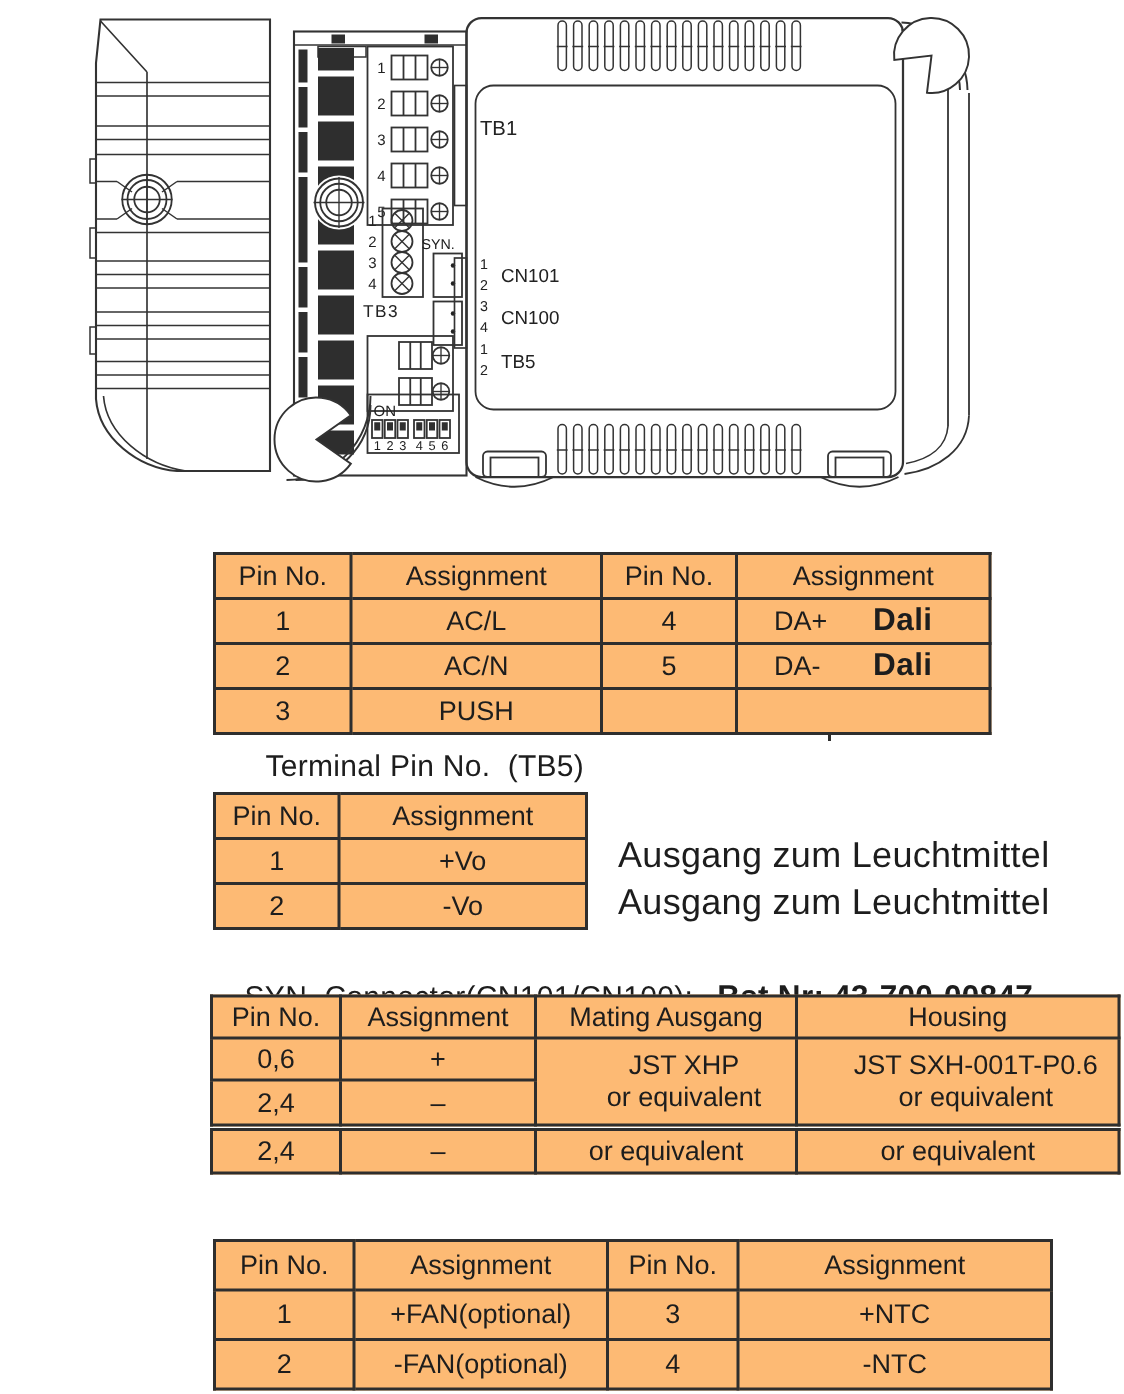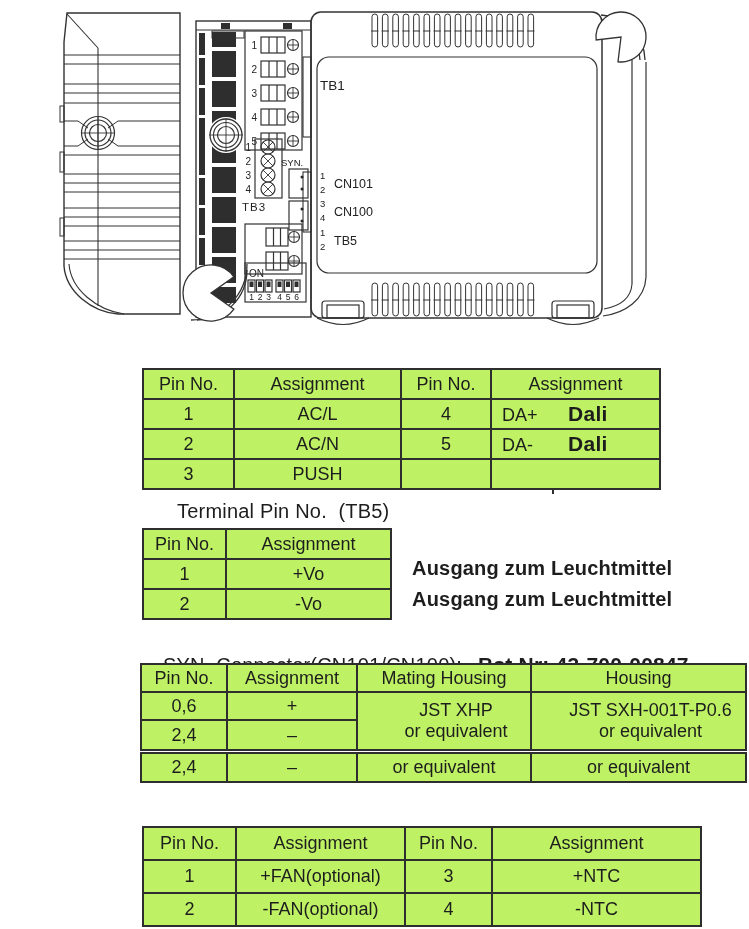--- a/index.html
+++ b/index.html
@@ -2,28 +2,28 @@
 <html><head>
 <meta charset="utf-8">
 <style>
   html,body{margin:0;padding:0;background:#fff;}
   .page{position:relative;width:749px;height:929px;background:#fff;overflow:hidden;
         font-family:"Liberation Sans",sans-serif;color:#1d1d1d;}
   .drawing{position:absolute;left:0;top:0;}
   .drawing text{fill:#222;font-family:"Liberation Sans",sans-serif;}
   .sec-title{position:absolute;font-size:20px;white-space:pre;letter-spacing:.2px;}
   .bold-inline{font-weight:bold;font-size:21px;margin-left:16px;letter-spacing:.2px;}
-  .pin-table{position:absolute;border-collapse:collapse;table-layout:fixed;font-size:18px;color:#1d1d1d;background:#bef264;}
+  .pin-table{position:absolute;border-collapse:collapse;table-layout:fixed;font-size:18px;color:#1d1d1d;background:#fdba74;}
   .pin-table th,.pin-table td{border:2px solid #2e2e2e;text-align:center;font-weight:400;padding:0;}
   tr.h28{height:28px} tr.h29{height:29px} tr.h30{height:30px} tr.h33{height:33px}
-  td.asg-split{text-align:left;padding-left:10px;}
+  td.asg-split{text-align:left;padding-left:24px;}
   td.asg-split .asg-lbl{display:inline-block;min-width:52px;}
   .dali{font-weight:bold;font-size:21px;margin-left:14px;letter-spacing:.3px;}
   .two-line{line-height:21px;padding-left:24px;}
-  .annotation{position:absolute;font-weight:bold;font-size:20px;letter-spacing:.2px;white-space:nowrap;text-align:right;}
+  .annotation{position:absolute;font-weight:normal;font-size:24px;letter-spacing:.2px;white-space:nowrap;text-align:right;}
   .artifact{position:absolute;background:#2e2e2e;}
 </style>
 </head>
 <body>
 
 <div class="page">
 
   <svg class="drawing" width="749" height="338" viewBox="0 0 749 338">
     <defs>
       <g id="vslot" stroke="#333" stroke-width="1" fill="none">
@@ -372,21 +372,21 @@
     <colgroup>
         <col style="width:86px">
         <col style="width:130px">
         <col style="width:174px">
         <col style="width:215px">
       </colgroup>
     <tbody>
         <tr class="h28">
       <th>Pin No.</th>
       <th>Assignment</th>
-      <th>Mating Housing</th>
+      <th>Mating Ausgang</th>
       <th>Housing</th>
     </tr>
     <tr class="h28">
       <td>0,6</td>
       <td>+</td>
       <td rowspan="2">
         <div class="two-line">
           <div>JST XHP</div>
           <div>or equivalent</div>
         </div>

